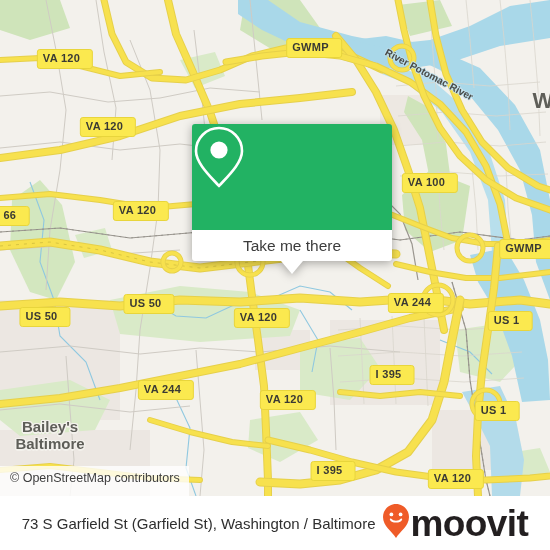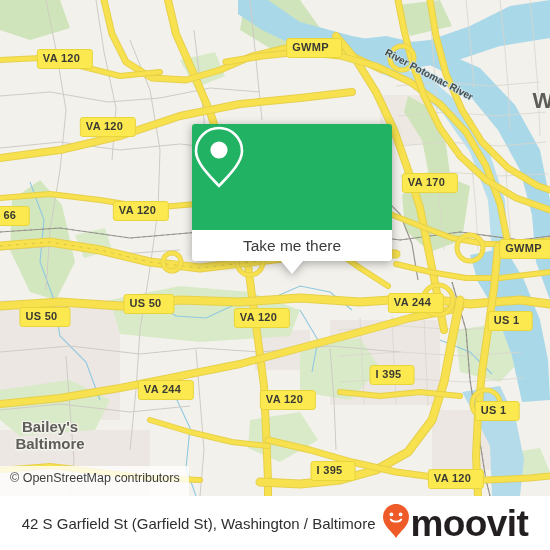--- a/index.html
+++ b/index.html
@@ -392,21 +392,21 @@
       </g>
     </svg>
 
     <div class="river-label" style="left:386px;top:46px;transform:rotate(28deg);">River Potomac River</div>
 
     <div class="shield" style="left:65px;top:59px;">VA 120</div>
     <div class="shield" style="left:108px;top:127px;">VA 120</div>
     <div class="shield" style="left:141px;top:211px;">VA 120</div>
     <div class="shield" style="left:10px;top:216px;">I 66</div>
     <div class="shield" style="left:314px;top:48px;">GWMP</div>
-    <div class="shield" style="left:430px;top:183px;">VA 170</div>
+    <div class="shield" style="left:430px;top:183px;">VA 100</div>
     <div class="shield" style="left:527px;top:249px;">GWMP</div>
     <div class="shield" style="left:149px;top:304px;">US 50</div>
     <div class="shield" style="left:45px;top:317px;">US 50</div>
     <div class="shield" style="left:262px;top:318px;">VA 120</div>
     <div class="shield" style="left:416px;top:303px;">VA 244</div>
     <div class="shield" style="left:510px;top:321px;">US 1</div>
     <div class="shield" style="left:166px;top:390px;">VA 244</div>
     <div class="shield" style="left:392px;top:375px;">I 395</div>
     <div class="shield" style="left:288px;top:400px;">VA 120</div>
     <div class="shield" style="left:497px;top:411px;">US 1</div>
@@ -429,21 +429,21 @@
       <div class="popup-foot">
         <span class="popup-foot-label">Take me there</span>
         <span class="popup-tail"></span>
       </div>
     </div>
 
     <div class="attribution">© OpenStreetMap contributors</div>
   </div>
 
   <div class="bottombar">
-    <span class="bottom-title">42 S Garfield St (Garfield St), Washington / Baltimore</span>
+    <span class="bottom-title">73 S Garfield St (Garfield St), Washington / Baltimore</span>
     <span class="moovit-logo">
       <span>
         <svg width="28" height="36" viewBox="0 0 28 36">
           <path d="M14 1 C6.8 1 1 6.8 1 14 C1 23 10 28.5 14 35 C18 28.5 27 23 27 14 C27 6.8 21.2 1 14 1 Z" fill="#ef5b28"></path>
           <circle cx="9.4" cy="11.4" r="1.9" fill="#ffffff"></circle>
           <circle cx="18.6" cy="11.4" r="1.9" fill="#ffffff"></circle>
           <path d="M8.8 16.4 C10.6 19.4 17.4 19.4 19.2 16.4" fill="none" stroke="#ffffff" stroke-width="1.9" stroke-linecap="round"></path>
         </svg>
       </span>
       <span class="moovit-word">moovit</span>

